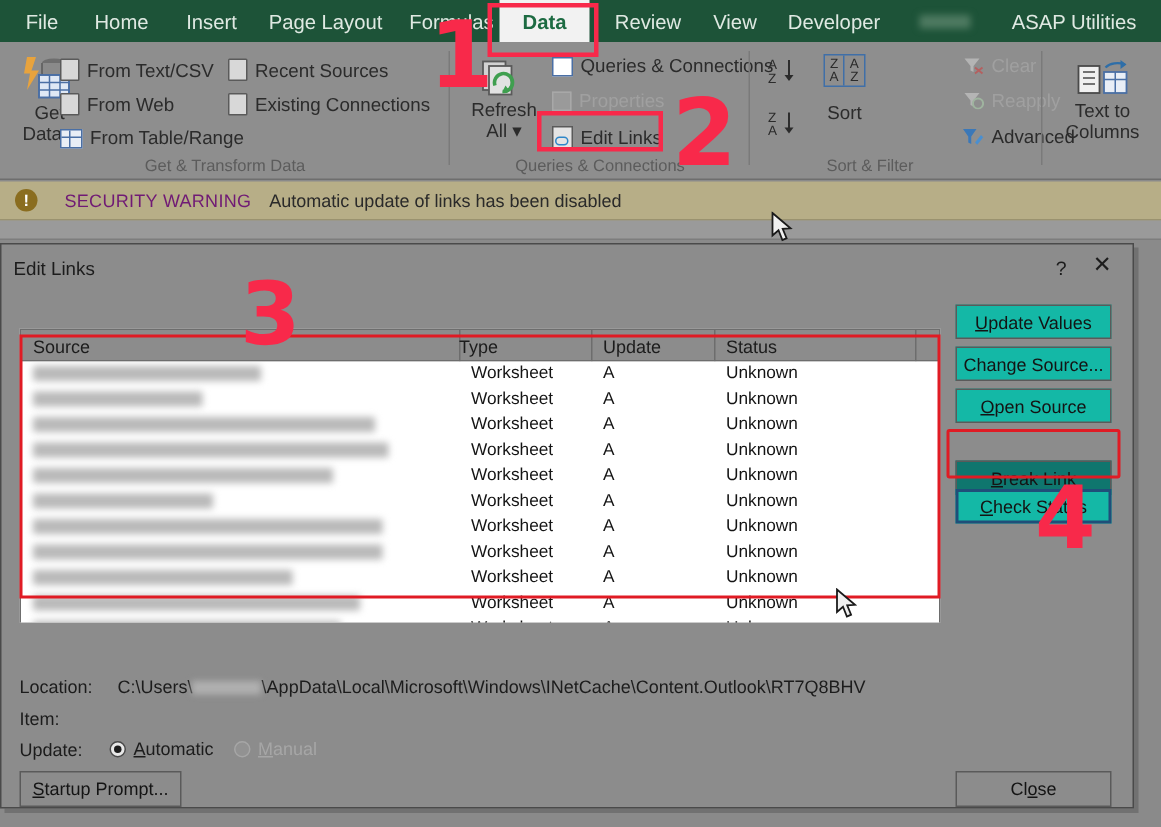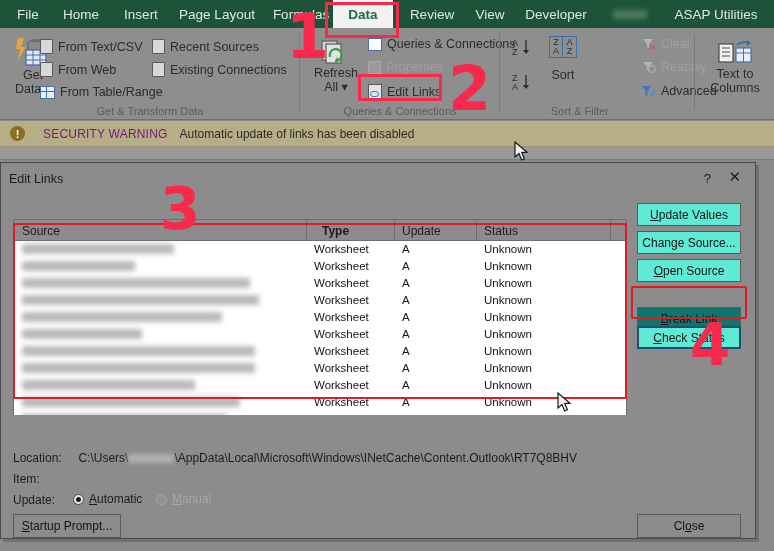--- a/index.html
+++ b/index.html
@@ -117,21 +117,21 @@
   }
   .row .cell { position: absolute; top: 2px; font-size: 11.5px; color: #141414; white-space: nowrap; }
 
   .red-outline {
     position: absolute; border: 2.5px solid #e01b24; pointer-events: none;
   }
 
   
   .dbtn {
     position: absolute; right: 14px; width: 104px; height: 23px;
-    background: #5eead4; border: 1px solid #5a5a5a;
+    background: #14b8a6; border: 1px solid #5a5a5a;
     font-size: 12px; color: #141414;
     display: flex; align-items: center; justify-content: center;
     font-family: "Liberation Sans", sans-serif;
   }
   .dbtn.focus { border: 2px solid #1f4e79; }
   .dbtn u { text-decoration: underline; }
 
   .info { position: absolute; font-size: 12px; color: #1c1c1c; white-space: nowrap; }
   .path-blur { display:inline-block; width:46px; height:9px; background:#b0b0b0; filter: blur(2.2px); vertical-align: -1px; }
 
@@ -392,21 +392,21 @@
 
   <div class="dialog">
     <div class="dlg-title">Edit Links</div>
     <div class="dlg-help">?</div>
     <div class="dlg-close">✕</div>
 
     <div class="listbox">
       <div class="lb-head">
         <div class="hc" style="left:8px;">Source</div>
         <div class="hdiv" style="left:292px;"></div>
-        <div class="hc" style="left:308px;font-weight:bold;">Type</div>
+        <div class="hc" style="left:292px;">Type</div>
         <div class="hdiv" style="left:380px;"></div>
         <div class="hc" style="left:388px;">Update</div>
         <div class="hdiv" style="left:462px;"></div>
         <div class="hc" style="left:470px;">Status</div>
         <div class="hdiv" style="left:596px;"></div>
       </div>
       <div class="lb-rows" id="rows-container">
           <div class="row" style="top: 0px;">
             <span class="blurtxt" style="width: 152px;"></span>
             <span class="cell" style="left: 300px;">Worksheet</span>

